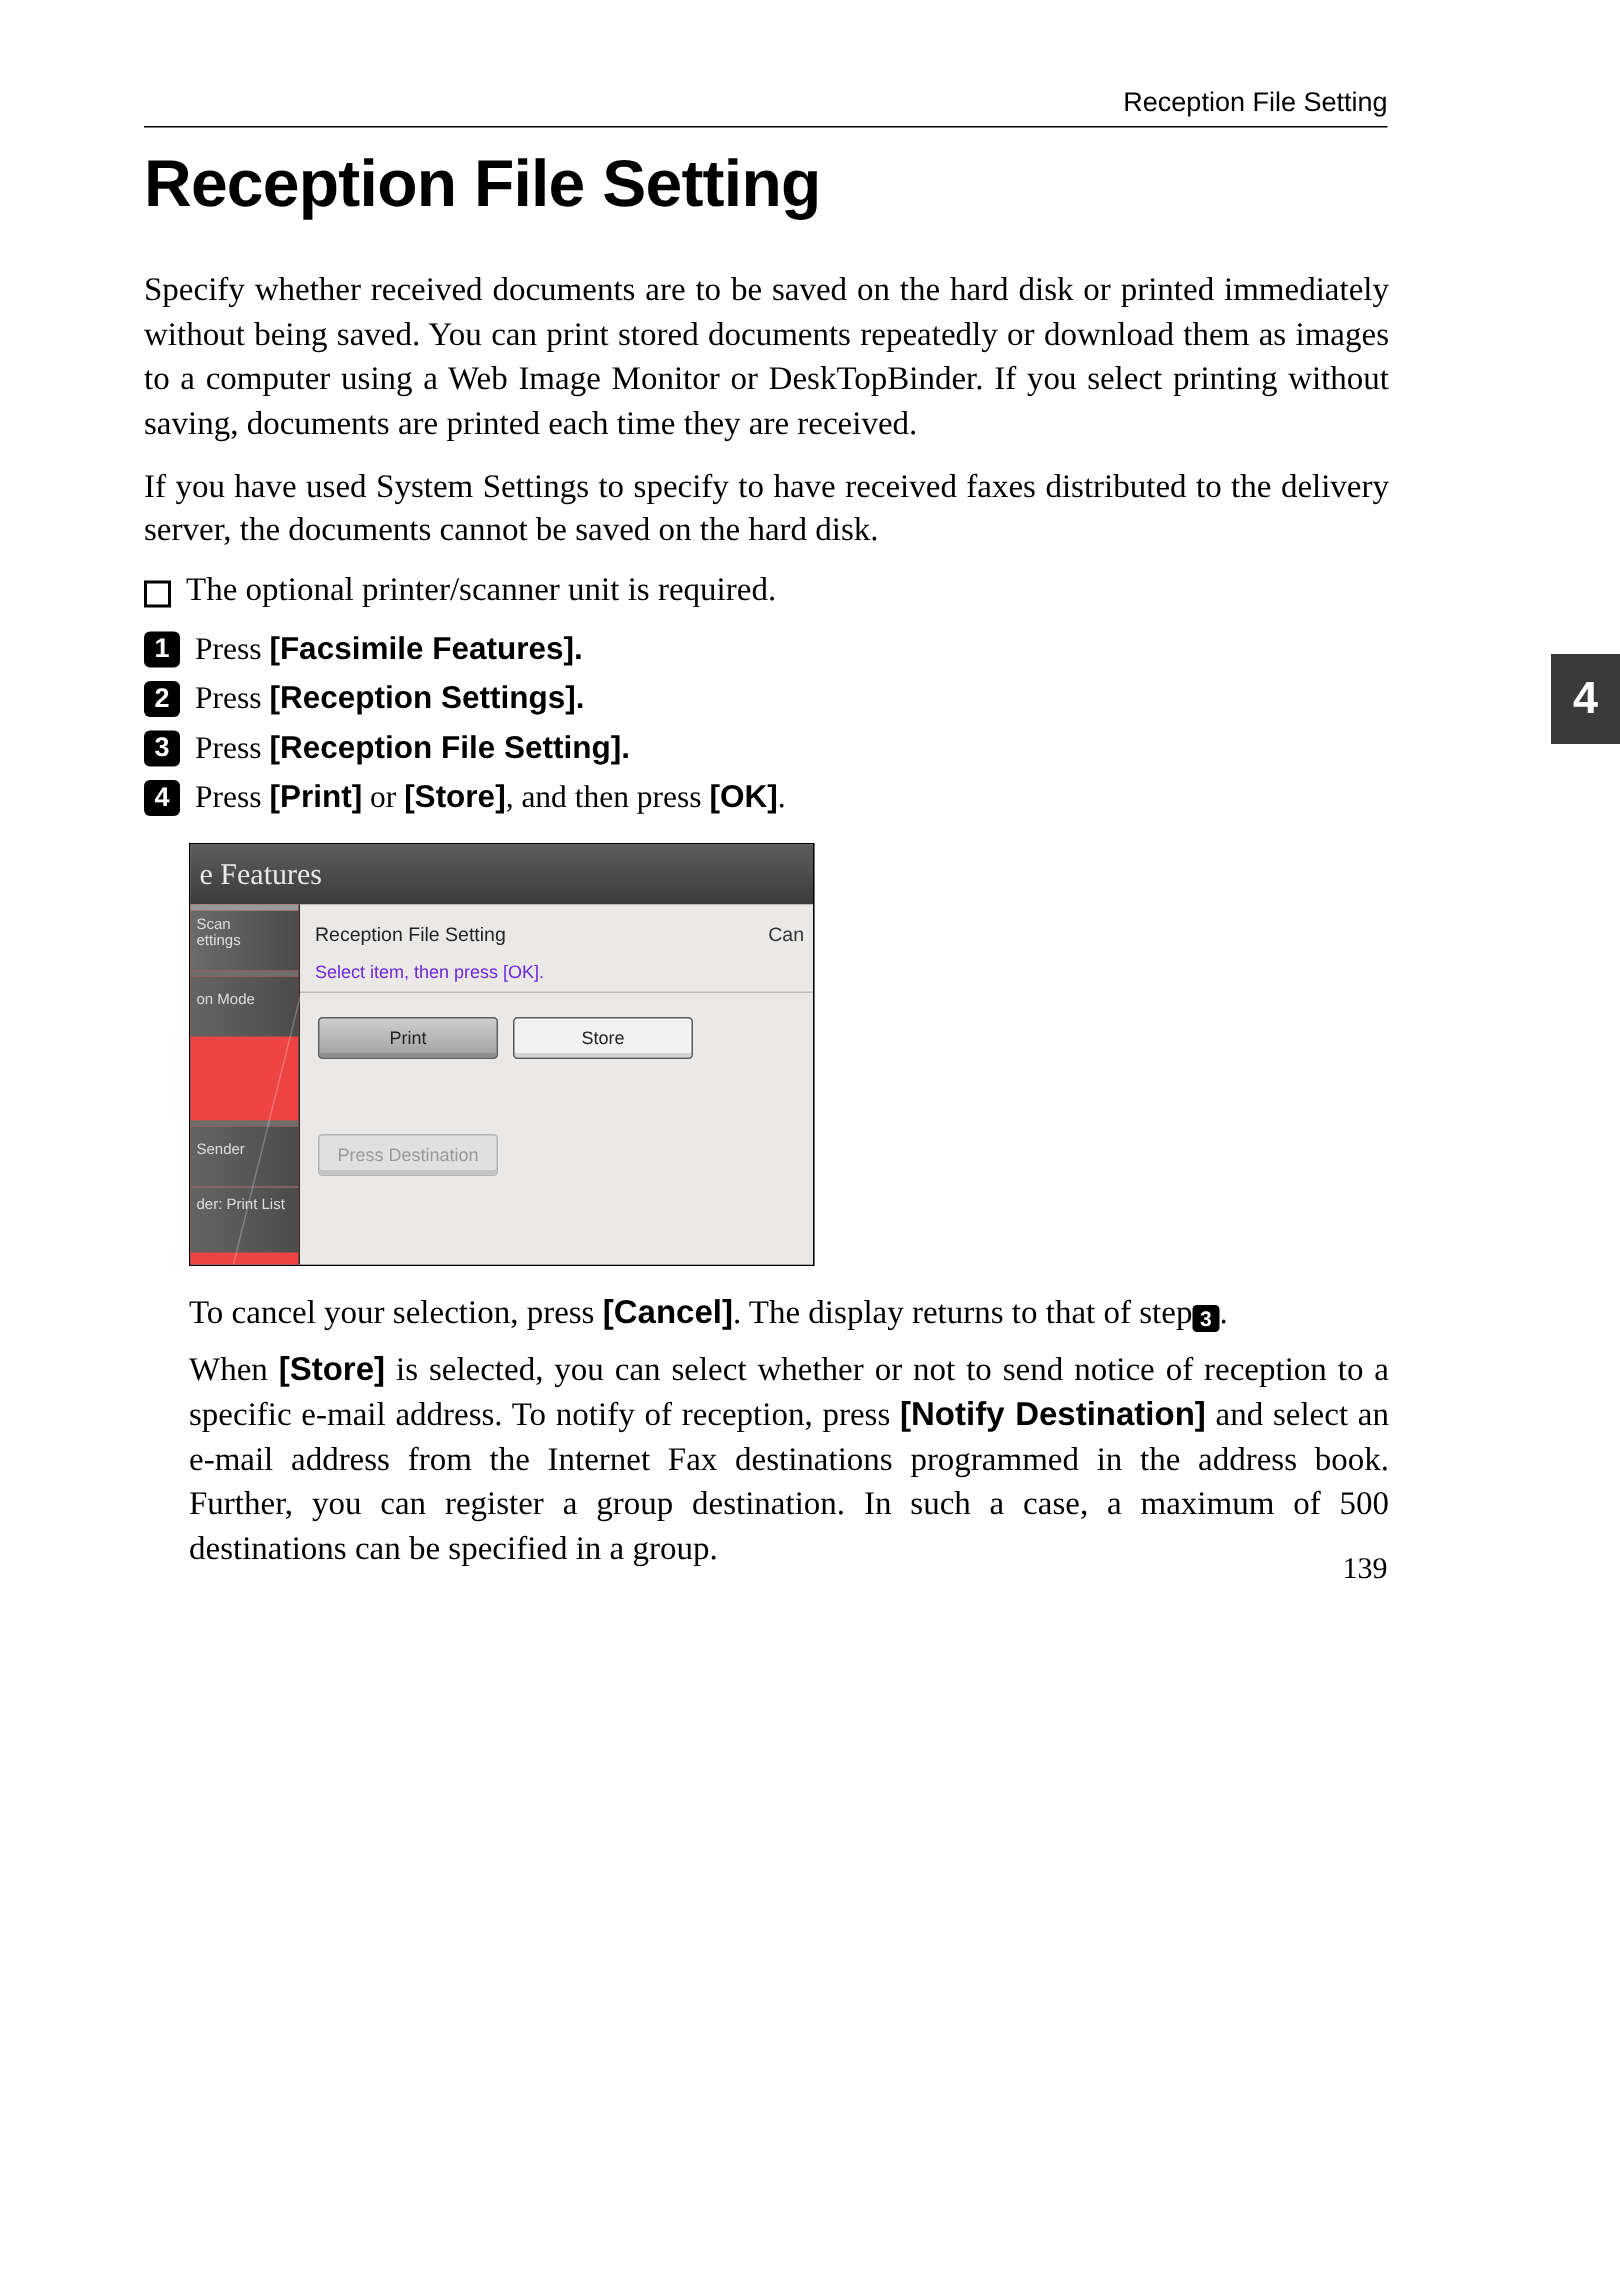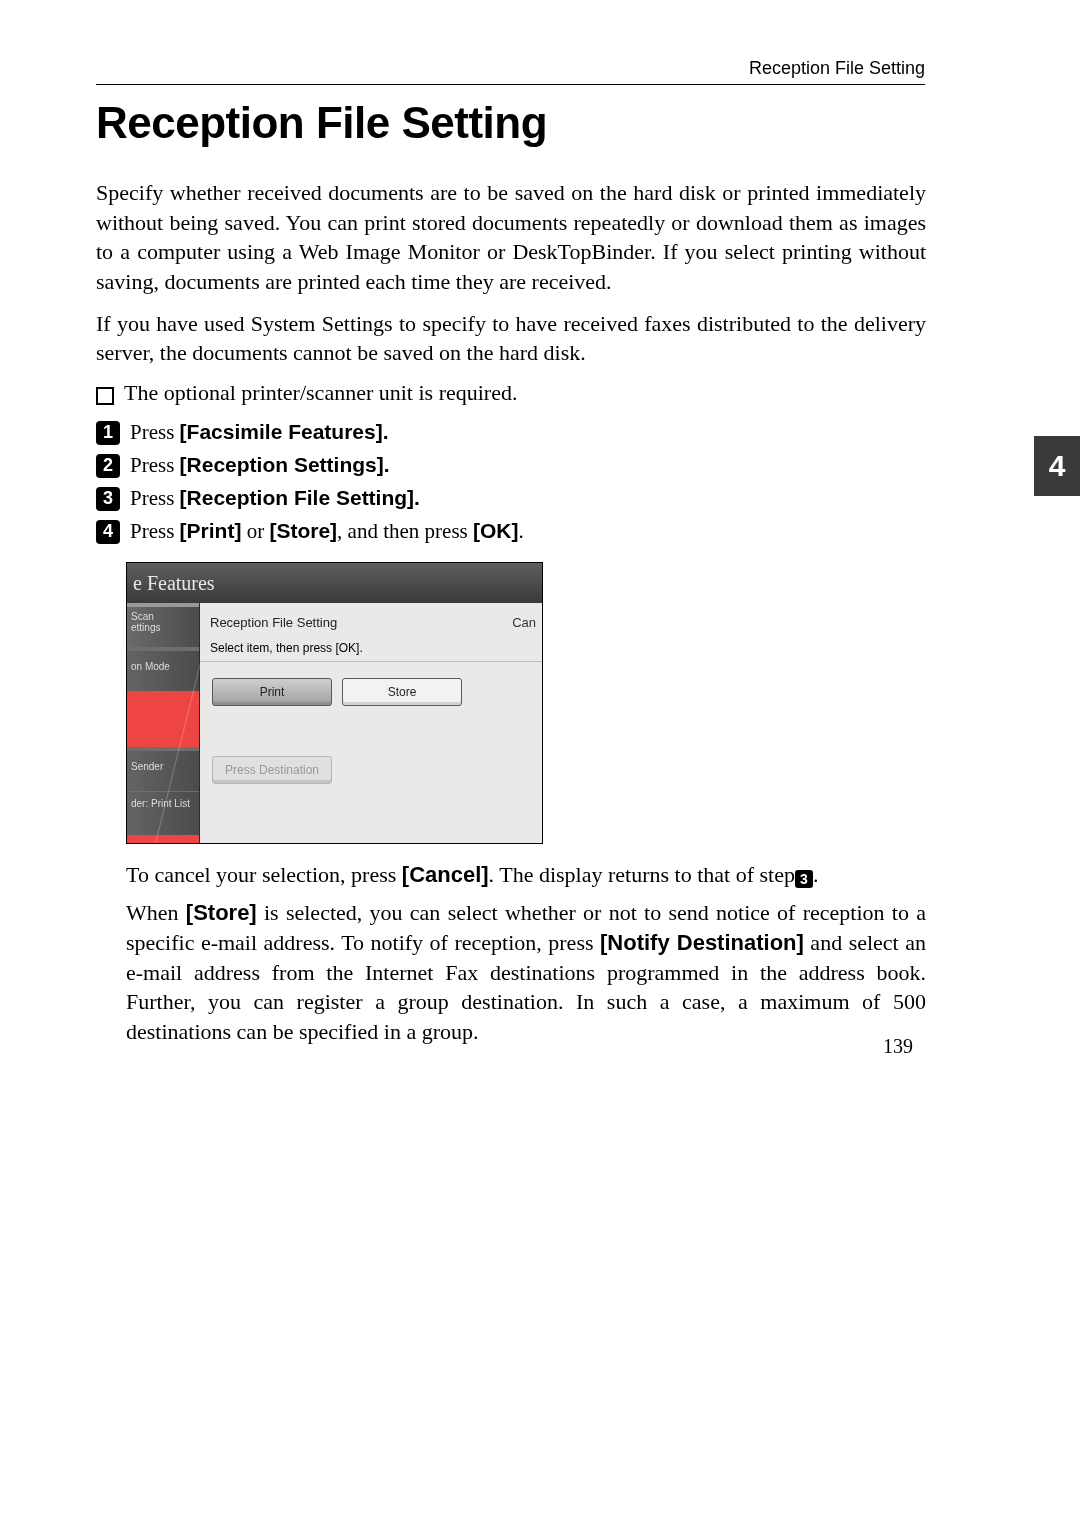--- a/index.html
+++ b/index.html
@@ -199,21 +199,21 @@
       display: flex;
       align-items: center;
       justify-content: space-between;
       padding: 4px 6px 0 10px;
       font-size: 13px;
       color: #222;
     }
     .ui-main-sub {
       padding: 4px 6px 6px 10px;
       font-size: 12px;
-      color: #000000;
+      color: #6d28d9;
       border-bottom: 1px solid #bbb;
     }
     .ui-main-btns {
       padding: 16px 12px 0 12px;
       display: flex;
       gap: 10px;
     }
     .ui-btn {
       width: 118px;
       height: 26px;
@@ -271,21 +271,21 @@
       color: #fff;
       font-family: Arial, Helvetica, sans-serif;
       font-size: 14px;
       border-radius: 3px;
       vertical-align: -2px;
       font-weight: bold;
     }
     .page-number {
       position: absolute;
       bottom: 56px;
-      right: 167px;
+      right: 155px;
       font-size: 20px;
       font-family: Georgia, serif;
     }
   </style>
 </head>
 <body>
 
 <div class="page">
 
   <div class="running-head">Reception File Setting</div>

